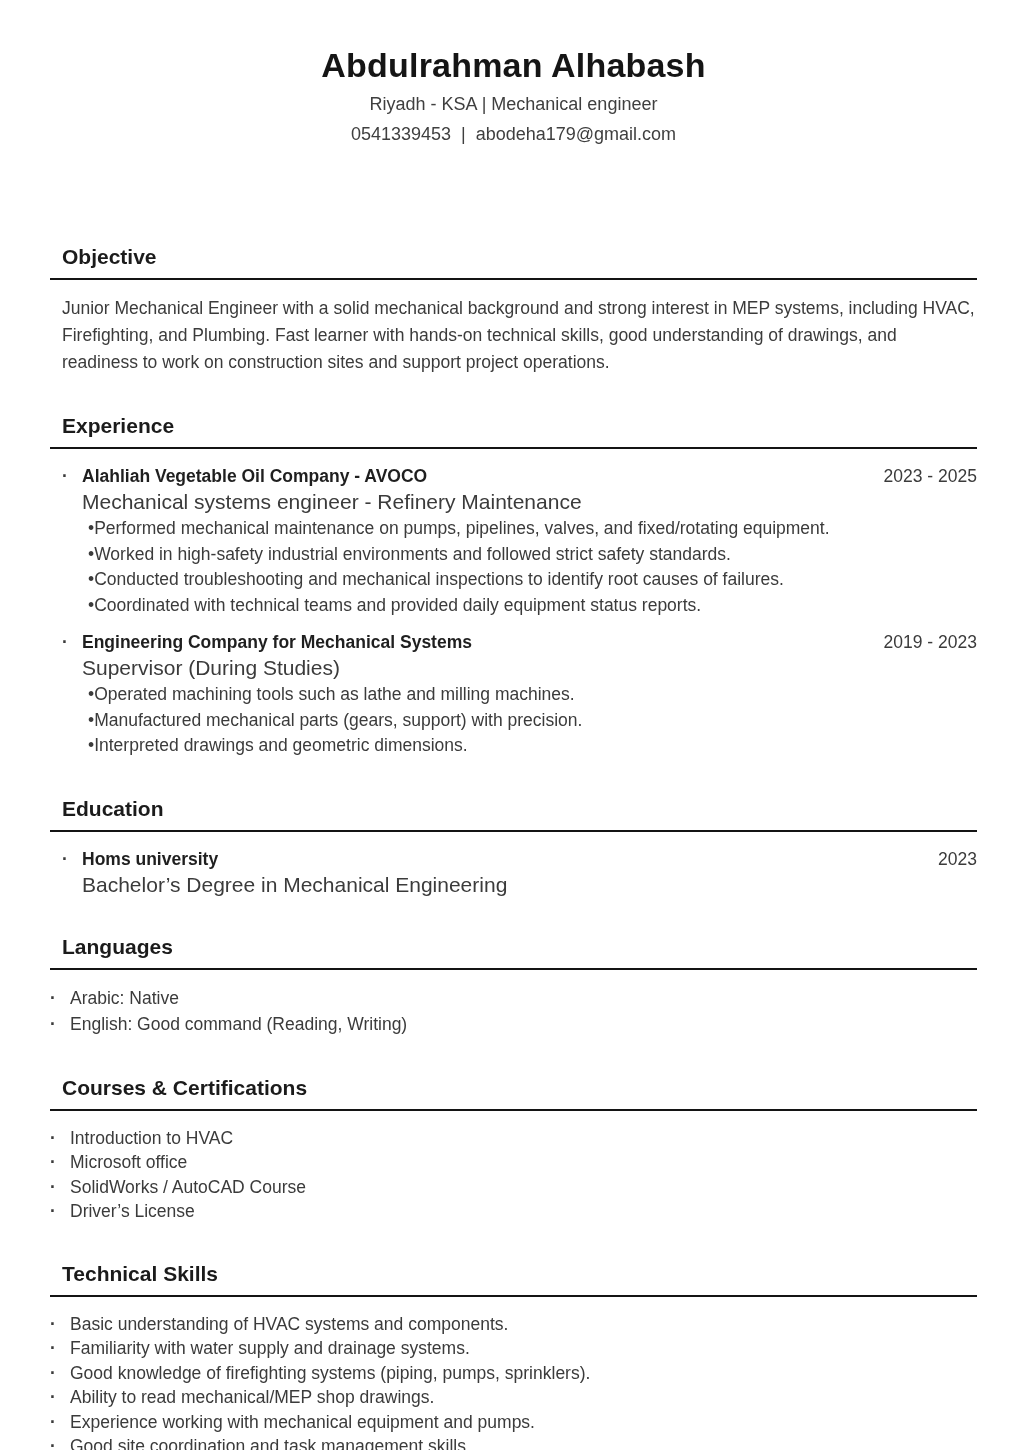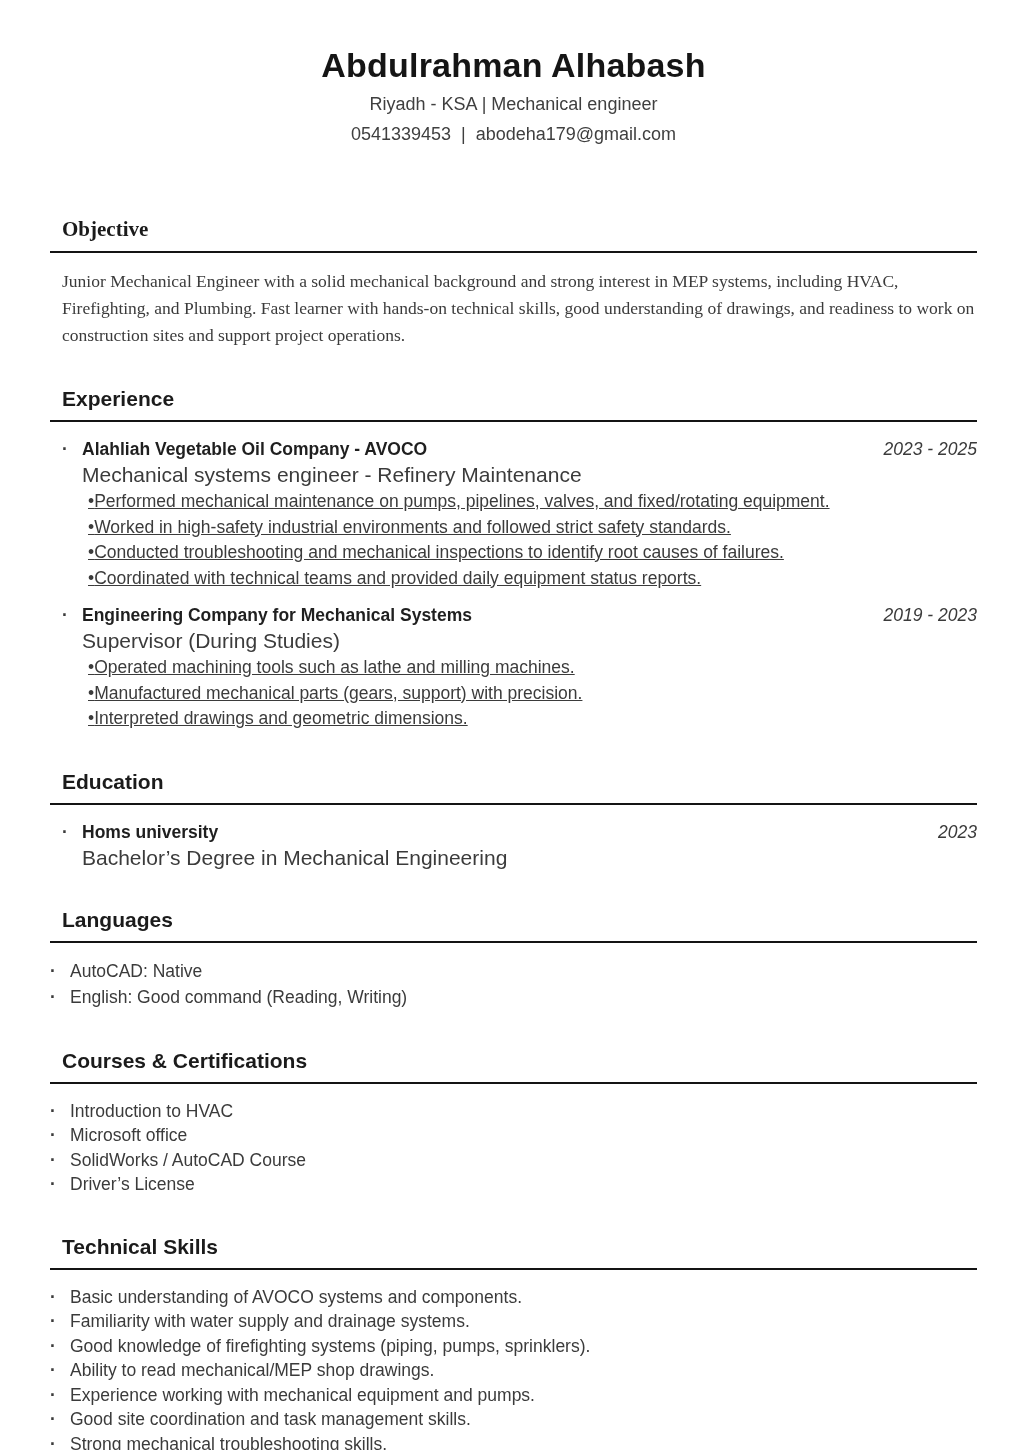--- a/index.html
+++ b/index.html
@@ -34,21 +34,21 @@
   }
   .contact {
     margin: 9px 0 0 0;
     font-size: 18px;
     color: #3f3f3f;
   }
   .contact .sep { margin: 0 10px; }
 
   
   .section { margin-top: 38px; }
-  .section.first { margin-top: 72px; font-family: Liberation Serif, serif; }
+  .section.first { margin-top: 100px; }
   .sec-title {
     margin: 0 0 9px 12px;
     font-size: 21px;
     font-weight: 700;
     color: #1b1b1b;
   }
   .rule {
     border: none;
     border-top: 2px solid #141414;
     margin: 0 0 15px 0;
@@ -78,29 +78,28 @@
   .lead-dot::before { content: "\00B7"; font-weight: 700; }
   .company, .school {
     flex: 1;
     font-weight: 700;
     color: #1f1f1f;
   }
   .dates {
     color: #3b3b3b;
     white-space: nowrap;
     padding-left: 16px;
-    font-style: italic;
   }
   .role, .degree {
     margin: 2px 0 2px 20px;
     font-size: 21px;
     line-height: 24px;
     color: #3b3b3b;
   }
-  .detail-list { margin: 0 0 0 26px; text-decoration: underline; }
+  .detail-list { margin: 0 0 0 26px; }
   .detail-item {
     font-size: 17.5px;
     line-height: 25.5px;
     color: #3b3b3b;
   }
   .detail-item::before { content: "\2022 "; }
 
   
   .simple-list { margin: 0; }
   .simple-item {
@@ -194,21 +193,21 @@
       </div>
   </section>
 
   <section class="section">
     <h2 class="sec-title">Languages</h2>
     <hr class="rule">
     <div class="sec-body simple-list list-languages">
 
         <div class="simple-item">
           <span class="lead-dot"></span>
-          <span>AutoCAD: Native</span>
+          <span>Arabic: Native</span>
         </div>
 
         <div class="simple-item">
           <span class="lead-dot"></span>
           <span>English: Good command (Reading, Writing)</span>
         </div>
       </div>
   </section>
 
   <section class="section">
@@ -238,21 +237,21 @@
       </div>
   </section>
 
   <section class="section">
     <h2 class="sec-title">Technical Skills</h2>
     <hr class="rule">
     <div class="sec-body simple-list list-skills">
 
         <div class="simple-item">
           <span class="lead-dot"></span>
-          <span>Basic understanding of AVOCO systems and components.</span>
+          <span>Basic understanding of HVAC systems and components.</span>
         </div>
 
         <div class="simple-item">
           <span class="lead-dot"></span>
           <span>Familiarity with water supply and drainage systems.</span>
         </div>
 
         <div class="simple-item">
           <span class="lead-dot"></span>
           <span>Good knowledge of firefighting systems (piping, pumps, sprinklers).</span>

